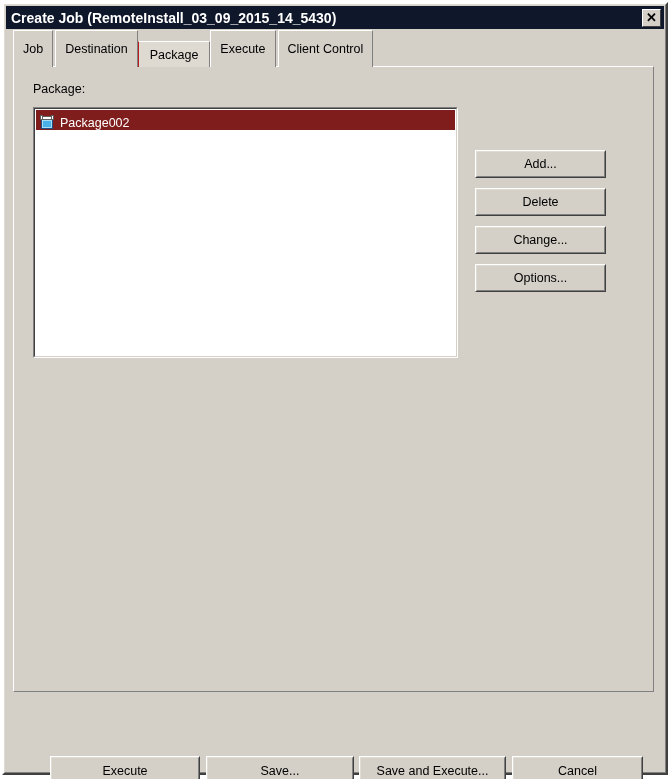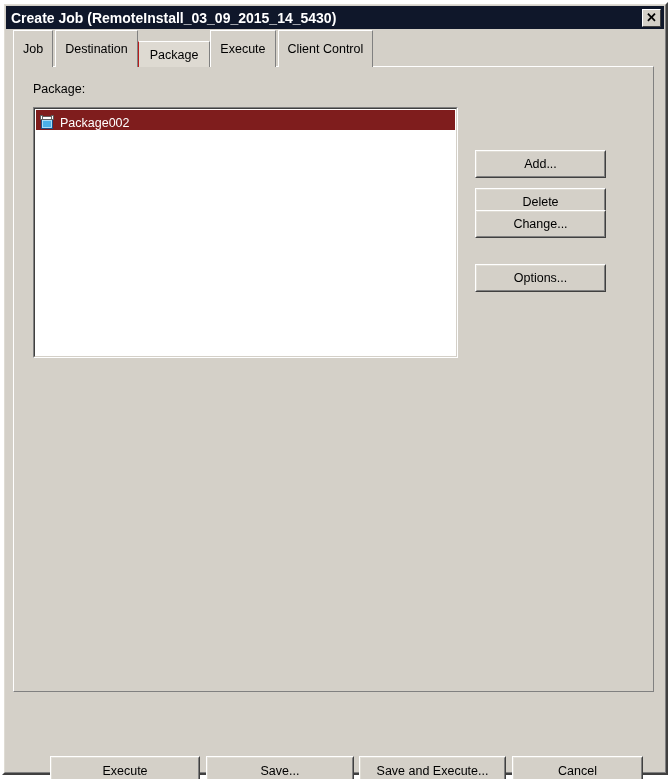--- a/index.html
+++ b/index.html
@@ -229,21 +229,21 @@
     pointer-events: none;
   }
   .side-btn {
     position: absolute;
     left: 475px;
     width: 131px;
     height: 28px;
   }
   #btn-add    { top: 110px; }
   #btn-delete { top: 148px; }
-  #btn-change { top: 170px; }
+  #btn-change { top: 186px; }
   #btn-options{ top: 224px; }
 
   
   .bottom-btn {
     position: absolute;
     top: 716px;
     height: 30px;
   }
   #btn-execute         { left: 50px;  width: 150px; }
   #btn-save            { left: 206px; width: 148px; }

